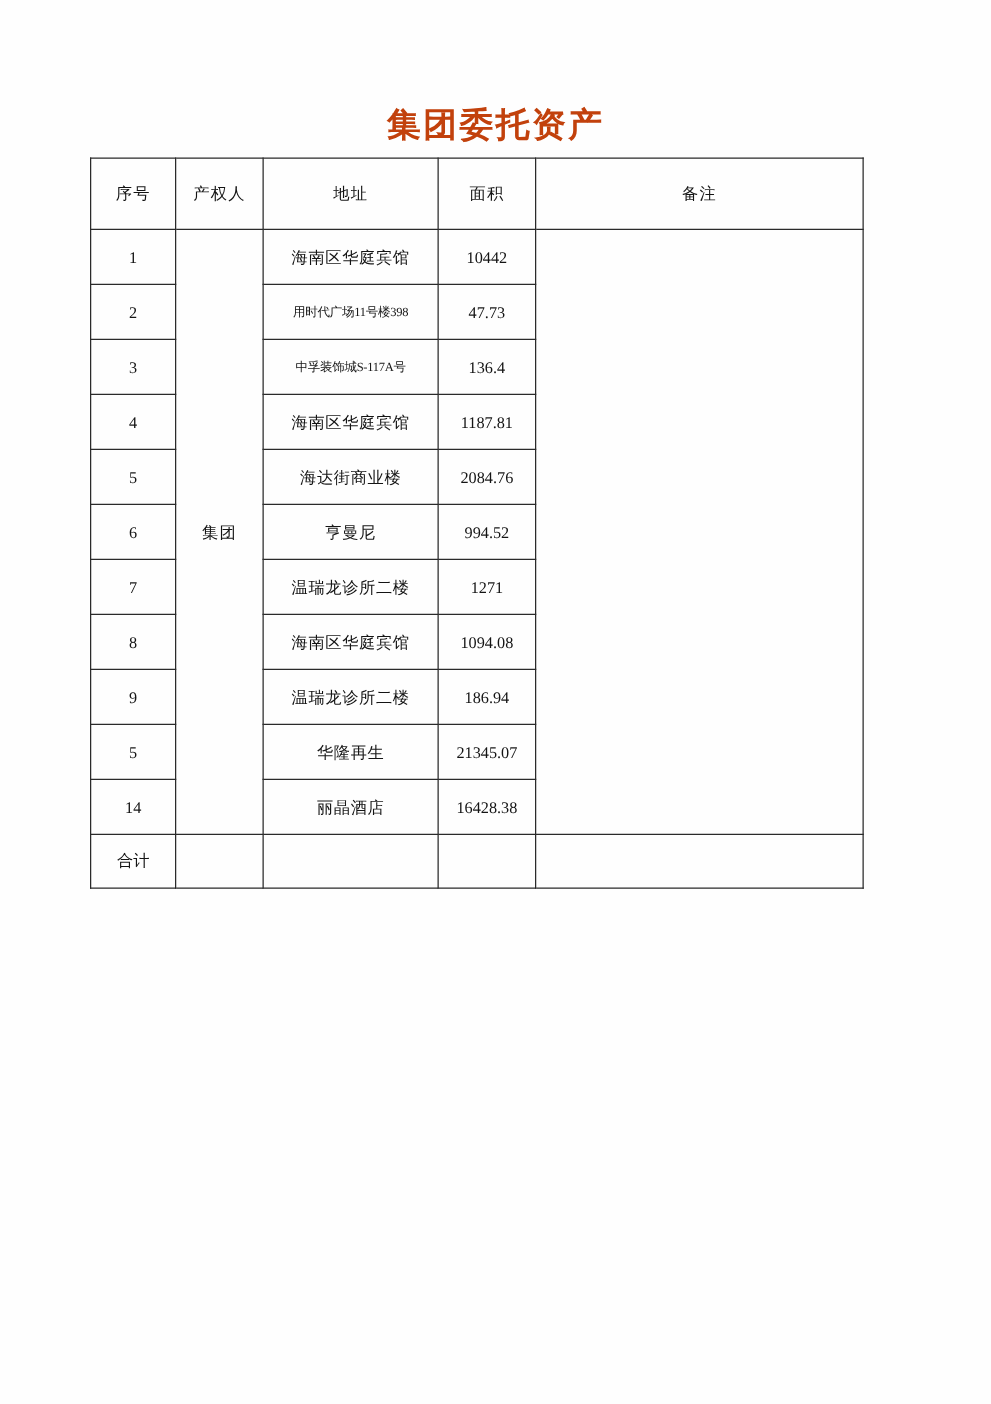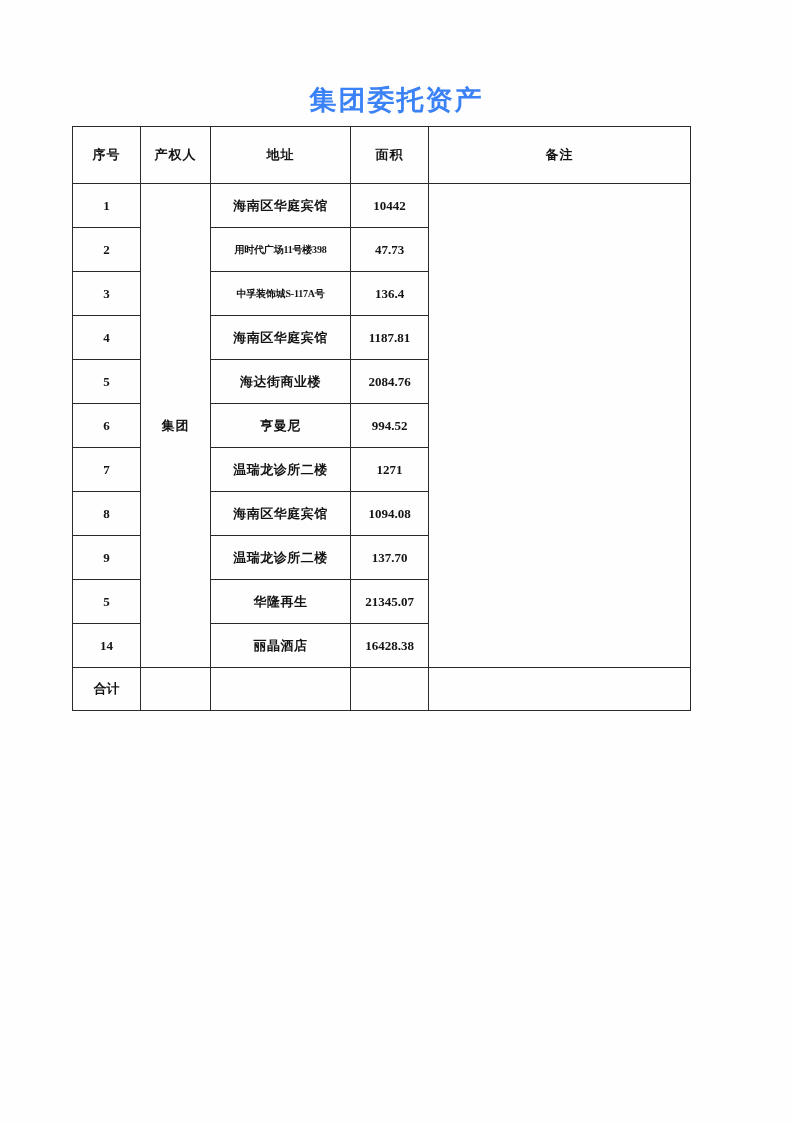--- a/index.html
+++ b/index.html
@@ -26,37 +26,37 @@
   .doc-title {
     position: absolute;
     top: 82px;
     left: 0;
     width: 793px;
     text-align: center;
     font-family: "DejaVu Serif", "Liberation Serif", serif;
     font-size: 27px;
     font-weight: 700;
     letter-spacing: 2px;
-    color: #3b82f6;
+    color: #c2410c;
   }
   .table-wrap {
     position: absolute;
     top: 126px;
     left: 72px;
     width: 618px;
   }
   table.asset-table {
     border-collapse: collapse;
     width: 618px;
     table-layout: fixed;
   }
   table.asset-table td,
   table.asset-table th {
     border: 1px solid #2a2a2a;
-    font-weight: bold;
+    font-weight: normal;
     font-size: 13px;
     text-align: center;
     vertical-align: middle;
     padding: 0;
     color: #141414;
   }
   col.c-no    { width: 68px; }
   col.c-owner { width: 70px; }
   col.c-addr  { width: 140px; }
   col.c-area  { width: 78px; }
@@ -162,21 +162,21 @@
           <td class="area-cell">1271</td>
         </tr>
         <tr>
           <td class="num-cell">8</td>
           <td class="addr-cell">海南区华庭宾馆</td>
           <td class="area-cell">1094.08</td>
         </tr>
         <tr>
           <td class="num-cell">9</td>
           <td class="addr-cell">温瑞龙诊所二楼</td>
-          <td class="area-cell">137.70</td>
+          <td class="area-cell">186.94</td>
         </tr>
         <tr>
           <td class="num-cell">5</td>
           <td class="addr-cell">华隆再生</td>
           <td class="area-cell">21345.07</td>
         </tr>
         <tr>
           <td class="num-cell">14</td>
           <td class="addr-cell">丽晶酒店</td>
           <td class="area-cell">16428.38</td>

